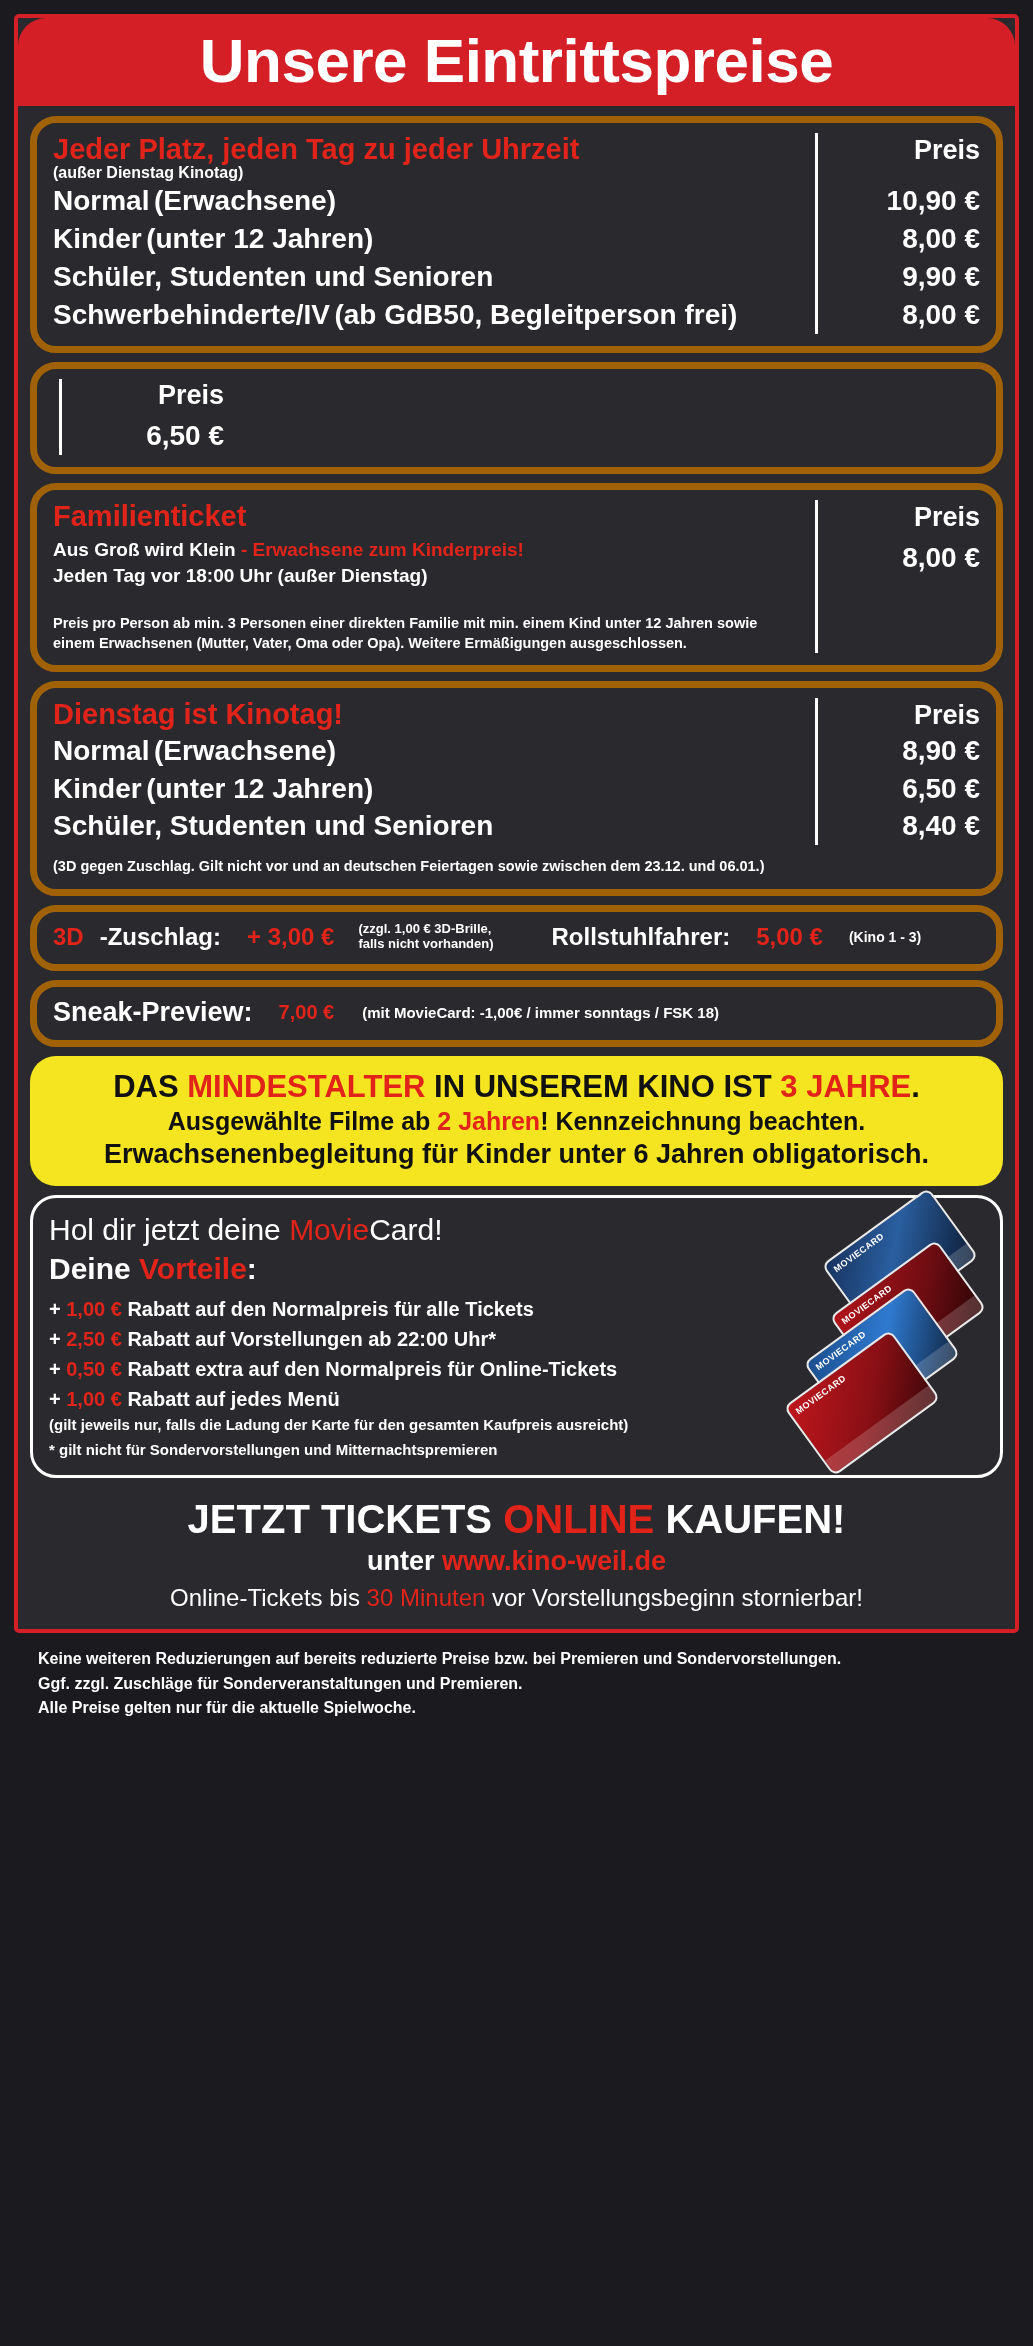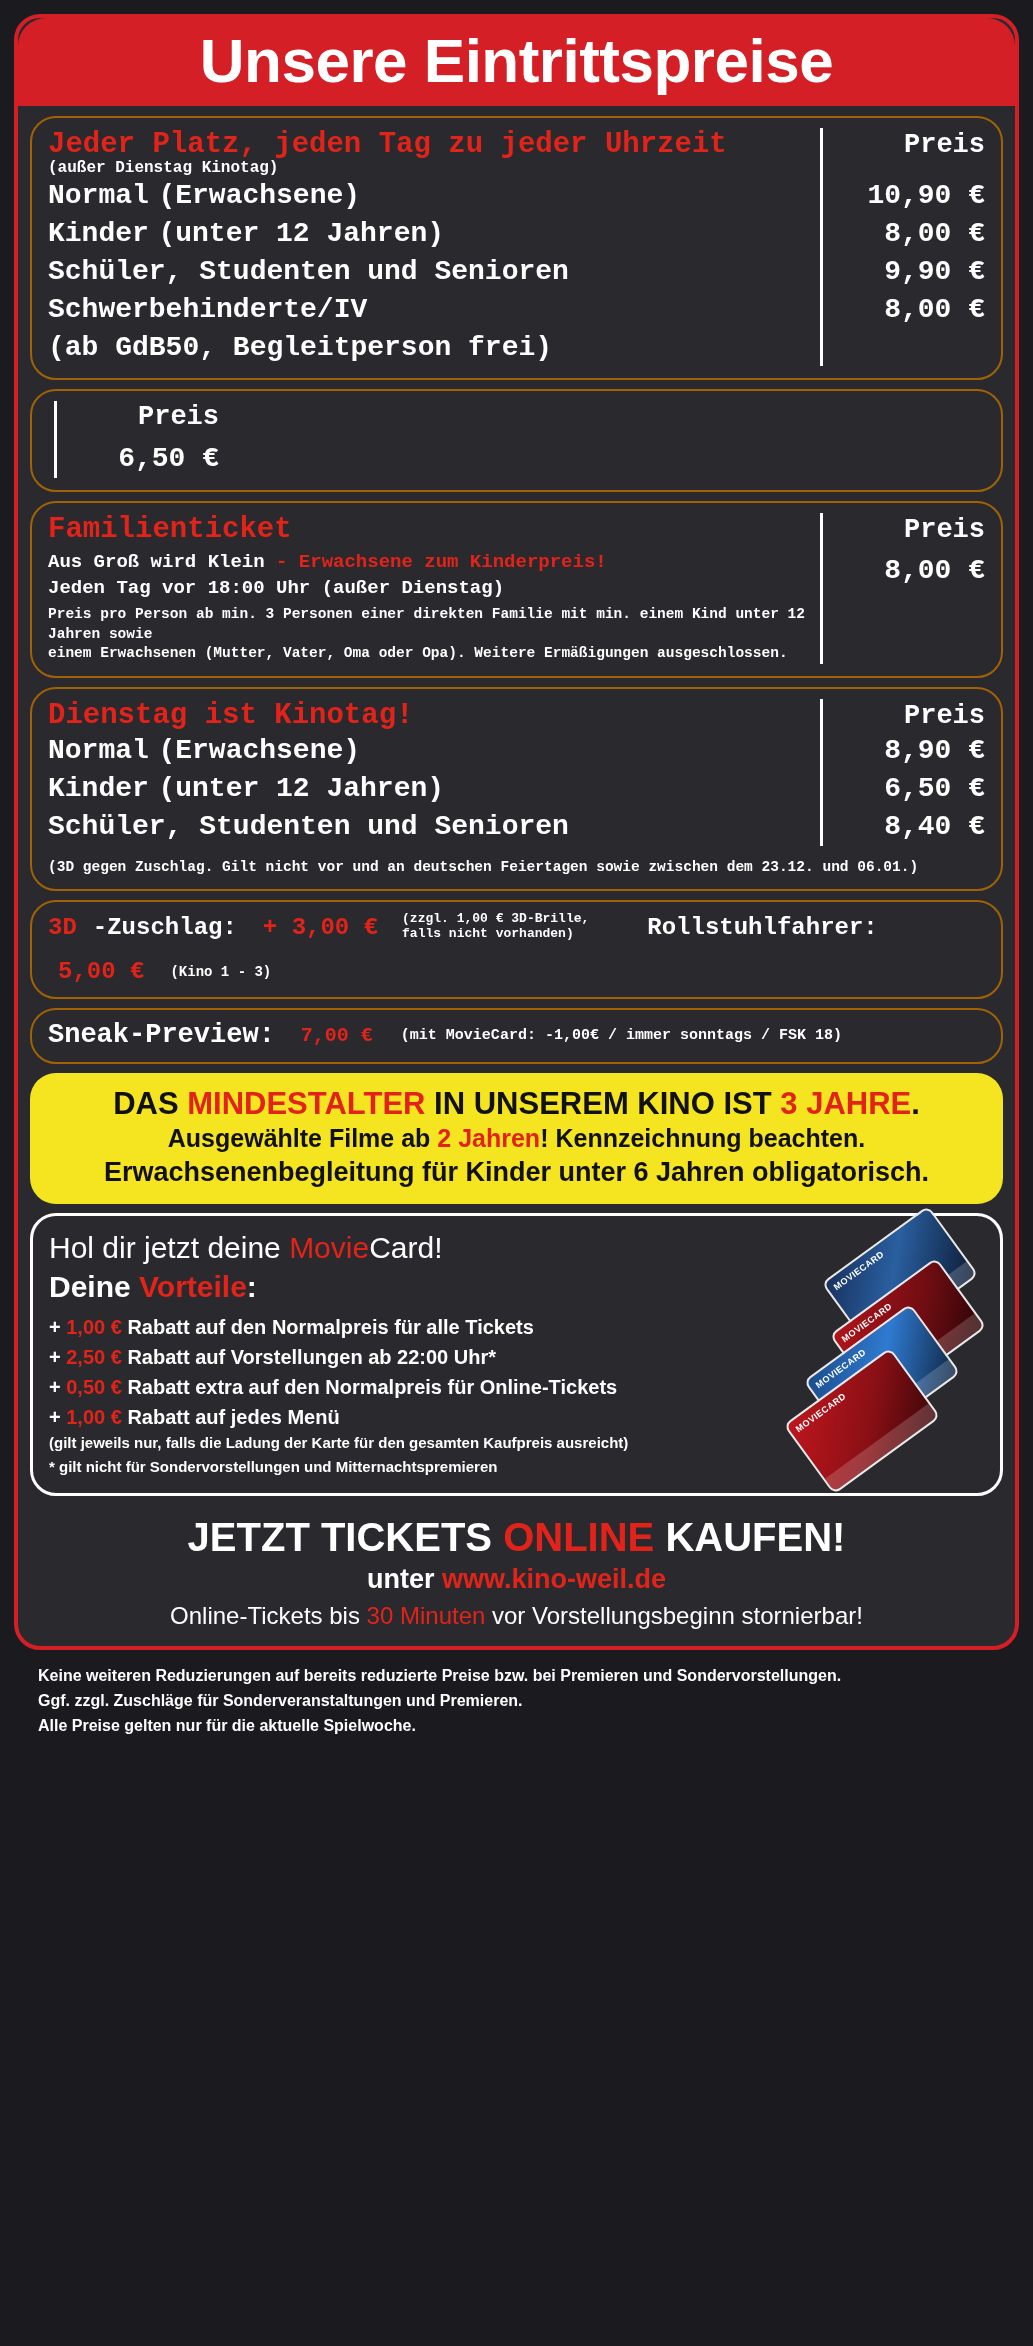--- a/index.html
+++ b/index.html
@@ -9,21 +9,21 @@
   }
   .page {
     width: 1033px;
     min-height: 2346px;
     background: #1b1b1f;
     padding: 14px 14px 10px 14px;
     position: relative;
   }
   .outer {
     border: 4px solid #d41f26;
-    border-radius: 26px;
+    border-radius: 5px;
     background: #2a2a2e;
     overflow: hidden;
   }
 
   
   .header {
     background: #d41f26;
     border-radius: 28px 28px 0 0;
     text-align: center;
     padding: 12px 0 14px 0;
@@ -32,26 +32,25 @@
     color: #ffffff;
     font-size: 62px;
     font-weight: bold;
     letter-spacing: -0.5px;
     line-height: 1;
   }
 
   
   .block {
     background: #2a2a2e;
-    border: 2px solid #a16207;
+    border: 7px solid #a16207;
     border-radius: 26px;
     margin: 9px 12px;
     padding: 10px 16px 12px 16px;
     position: relative;
-    font-family: Liberation Mono, monospace;
   }
   .block.first { margin-top: 10px; }
 
   .sec-title {
     color: #e2231a;
     font-size: 29px;
     font-weight: bold;
     line-height: 1.15;
   }
   .sub-note {
@@ -318,21 +317,21 @@
     </div>
 
     <div class="block">
       <div class="line">
         <div class="lcell">
           <div class="sec-title">Familienticket</div>
           <div class="mid" style="margin-top:4px;">
             <span class="white">Aus Groß wird Klein</span><span class="red"> - Erwachsene zum Kinderpreis!</span>
           </div>
           <div class="mid">Jeden Tag vor 18:00 Uhr (außer Dienstag)</div>
-          <div class="tiny" style="margin-top:4px;">Preis pro Person ab min. 3 Personen einer direkten Familie mit min. einem Kind unter 12 Jahren sowie</div>
+          <div class="tiny" style="margin-top:26px;">Preis pro Person ab min. 3 Personen einer direkten Familie mit min. einem Kind unter 12 Jahren sowie</div>
           <div class="tiny">einem Erwachsenen (Mutter, Vater, Oma oder Opa). Weitere Ermäßigungen ausgeschlossen.</div>
         </div>
         <div class="dcell"></div>
         <div class="rcell">
           <div class="price-head">Preis</div>
           <div class="price-val" style="margin-top:6px;">8,00 €</div>
         </div>
       </div>
     </div>
 

